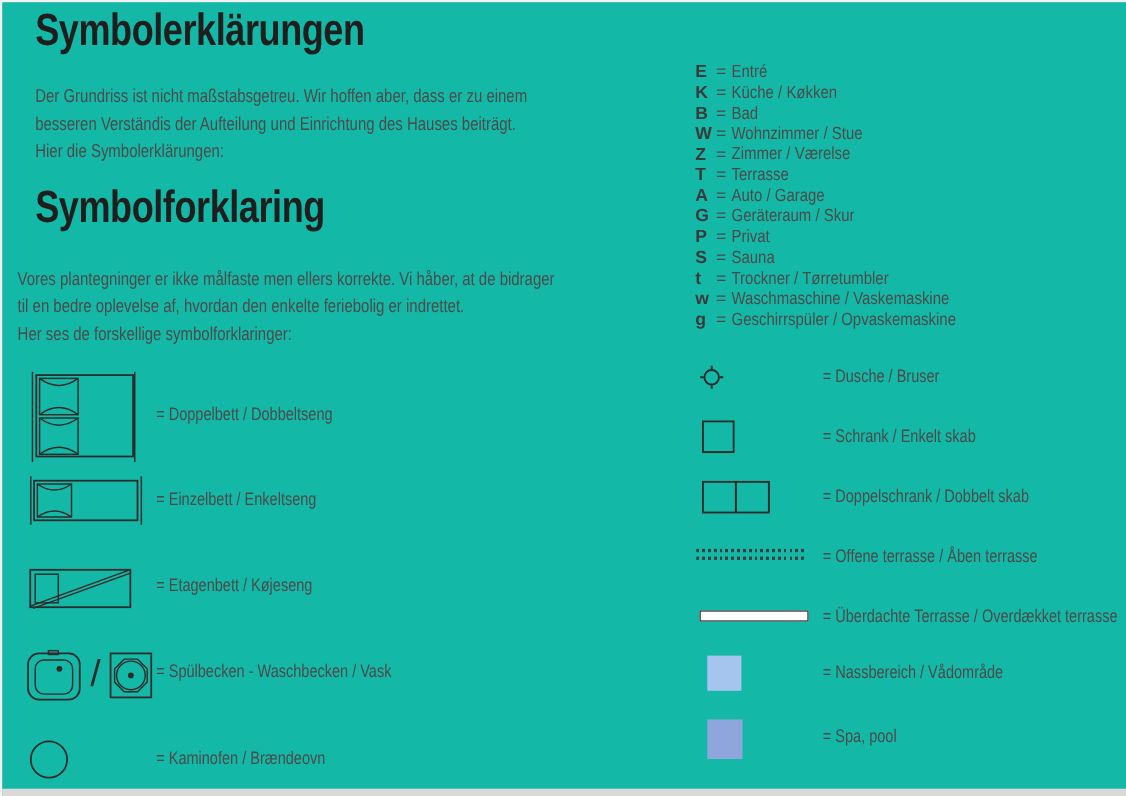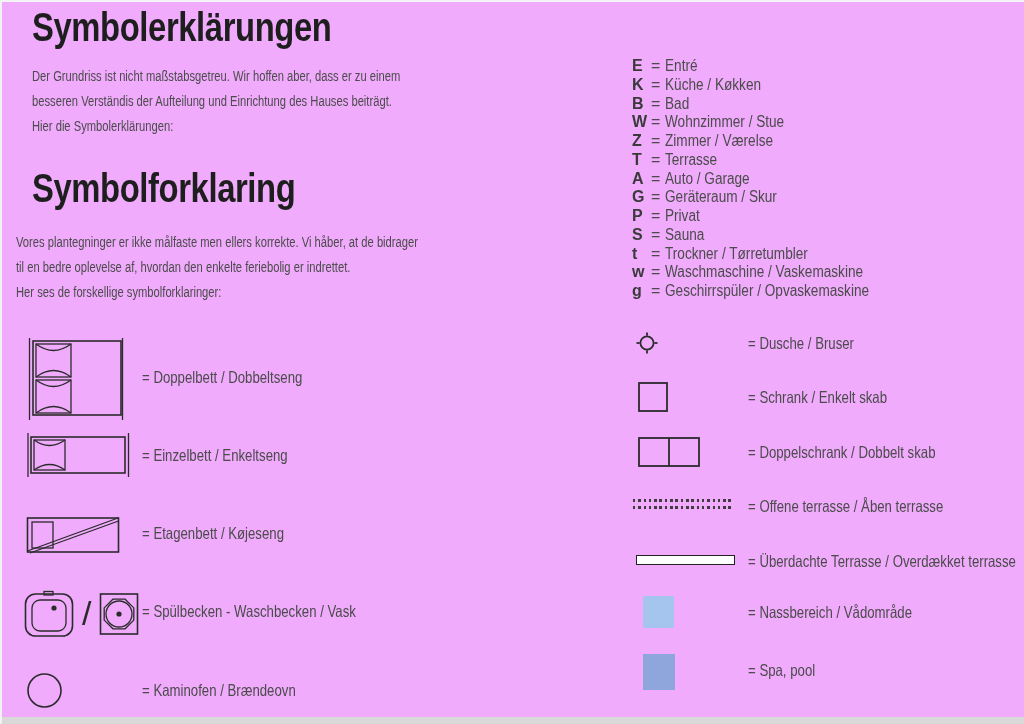--- a/index.html
+++ b/index.html
@@ -1,28 +1,28 @@
 <!DOCTYPE html>
 <html><head>
 <meta charset="utf-8">
 <style>
   html,body{margin:0;padding:0;}
   body{
     width:1024px;height:724px;background:#fefefe;
     font-family:"Liberation Sans","DejaVu Sans",sans-serif;
     color:#4b4b4b;overflow:hidden;position:relative;
   }
-  #page{position:absolute;inset:0;background:#f0abfc;
+  #page{position:absolute;inset:0;background:#14b8a6;
     border-top:2px solid #f4f4f4;border-left:2px solid #f2f2f2;}
   .abs{position:absolute;}
   .title{
     font-size:41px;font-weight:700;color:#1e1e1e;letter-spacing:-0.5px;
     white-space:nowrap;transform:scaleX(0.80);transform-origin:0 0;
   }
-  .para{font-size:14px;color:#4b4b4b;}
+  .para{font-size:17px;color:#4b4b4b;margin-top:11px;}
   .para .pline{
     line-height:25px;white-space:nowrap;
     transform:scaleX(0.80);transform-origin:0 50%;
   }
   
   .lrow{position:absolute;left:630px;height:19px;font-size:16px;}
   .lk{position:absolute;left:0;top:0;font-weight:700;color:#3a3a3a;}
   .leq{position:absolute;left:19px;top:0;color:#4b4b4b;}
   .ltx{position:absolute;left:33px;top:0;color:#4b4b4b;white-space:nowrap;
        transform:scaleX(0.85);transform-origin:0 0;}

